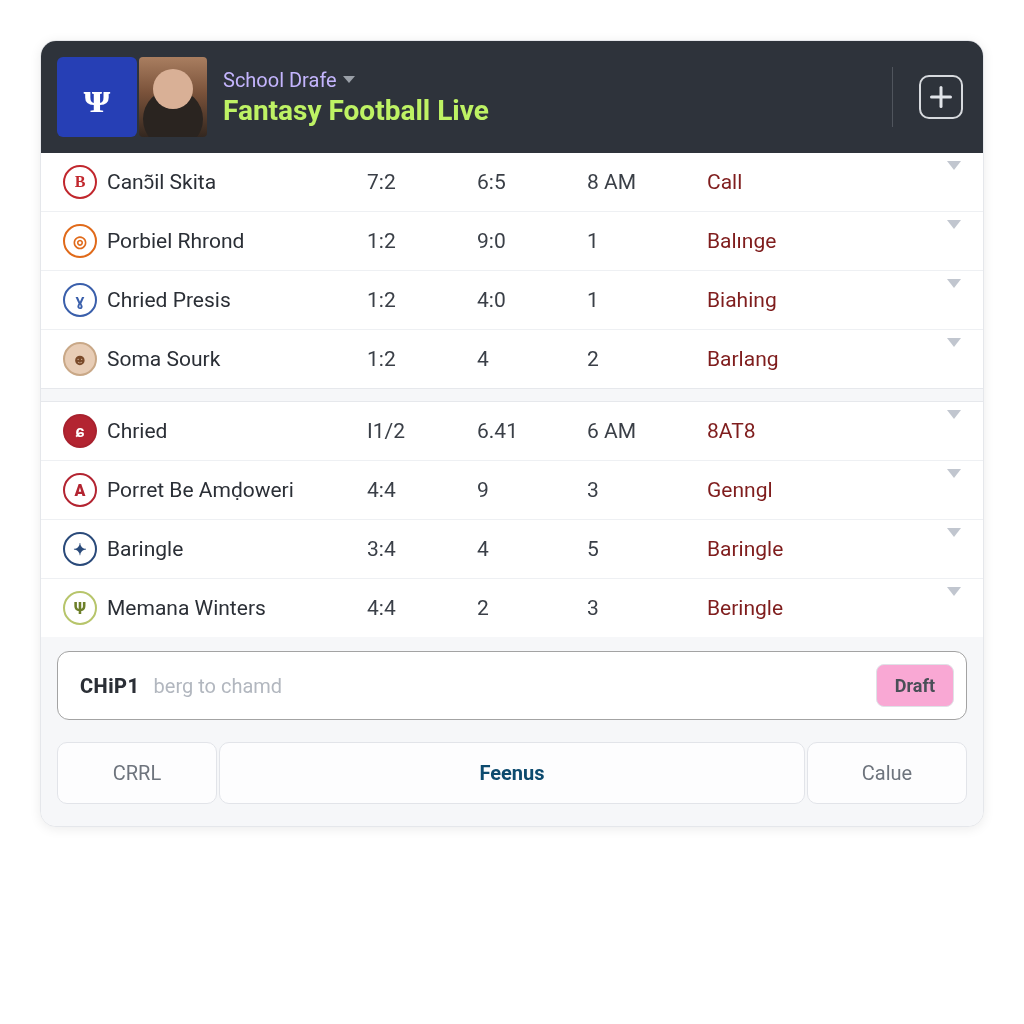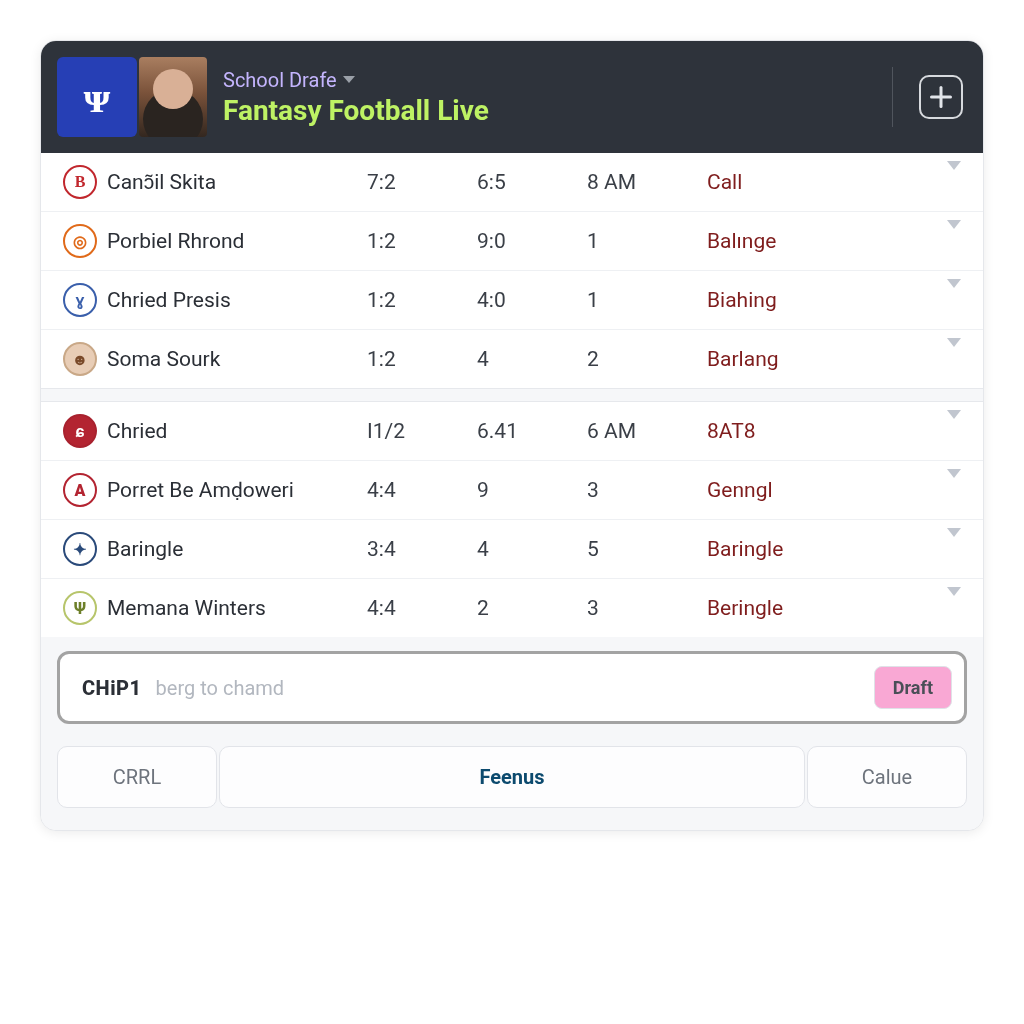--- a/index.html
+++ b/index.html
@@ -111,21 +111,21 @@
   .badge.b-orange { background:#fff; color:#e06a1a; border-color:#e06a1a; }
   .badge.b-bird   { background:#fff; color:#3a5fab; border-color:#3a5fab; }
   .badge.b-face   { background:#e8cdb6; color:#7a4a2a; border-color:#c9a887; }
   .badge.b-crim   { background:#b32431; }
   .badge.b-angel  { background:#fff; color:#b32431; border-color:#b32431; font-weight:900;}
   .badge.b-star   { background:#fff; color:#2a4a7a; border-color:#2a4a7a; }
   .badge.b-shield { background:#fff; color:#6d7f29; border-color:#b7c56b; }
   
   .footer-block { background:#f6f7f9; padding: 14px 16px 22px 16px; }
   .input-row {
-    background:#fff; border:3px solid #a3a3a3; border-radius:12px;
+    background:#fff; border:1px solid #a3a3a3; border-radius:12px;
     display:flex; align-items:center; padding: 12px 12px 12px 22px; gap:14px;
   }
   .input-row .chip-prefix { font-weight:800; color:#2b2f36; font-size:20px; letter-spacing:0.5px;}
   .input-row .faux-input { flex:1; color:#b2b7bf; font-size:20px; }
   .draft-btn {
     background:#f9a8d4; border:1px solid #dfe2e7; color:#4a4f57;
     font-weight:700; font-size:18px; padding:10px 18px; border-radius:8px;
   }
   .btn-row { display:flex; gap:2px; margin-top:22px; align-items: stretch;}
   .btn {

